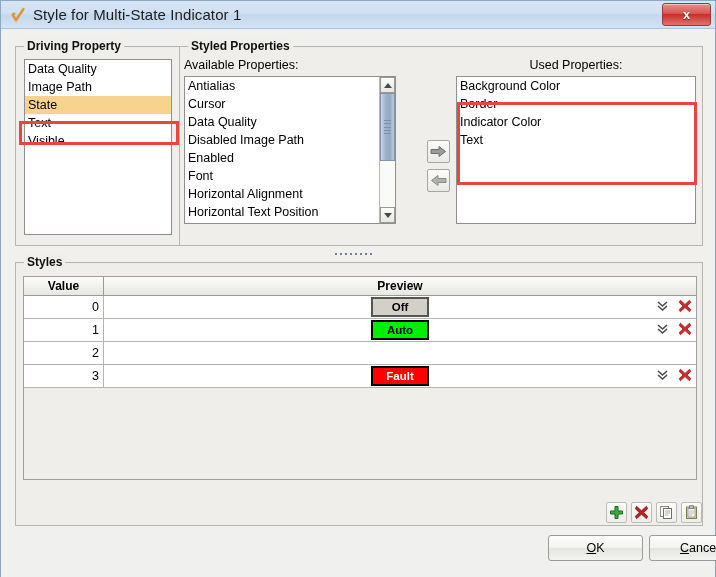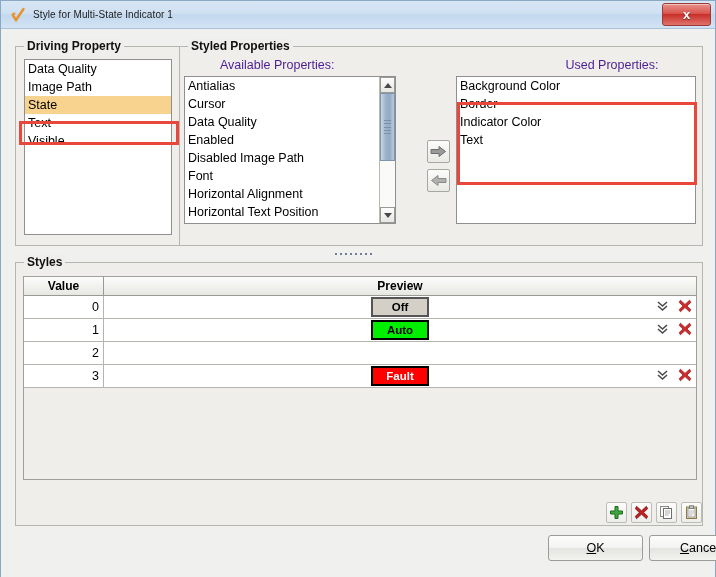--- a/index.html
+++ b/index.html
@@ -38,21 +38,21 @@
     align-items: center;
     padding-left: 8px;
   }
   .title-icon {
     width: 18px; height: 18px;
     position: relative;
     margin-right: 6px;
     flex: 0 0 auto;
   }
   .title-text {
-    font-size: 10px;
+    font-size: 15px;
     color: #1c1c1c;
     letter-spacing: 0.1px;
     white-space: nowrap;
   }
   .close-btn {
     position: absolute;
     right: 4px; top: 2px;
     width: 47px; height: 21px;
     border: 1px solid #9b3b37;
     border-radius: 3px;
@@ -115,23 +115,22 @@
     white-space: nowrap;
     overflow: hidden;
   }
   .list-item.selected {
     background: #f8d28f;
   }
 
   .list-label {
     position: absolute;
     font-size: 12.5px;
-    color: #4c1d95;
+    color: #000000;
     white-space: nowrap;
-    margin-left: 36px;
   }
 
   
   .annot {
     position: absolute;
     box-sizing: border-box;
     border: 3px solid #e8473b;
     pointer-events: none;
     z-index: 30;
   }
@@ -358,22 +357,22 @@
     <div class="annot" style="left:18px; top:92px; width:160px; height:24px;"></div>
 
     <div class="groupbox" style="left:178px; top:17px; width:524px; height:200px;">
       <span class="gb-title">Styled Properties</span>
 
       <span class="list-label" style="left:4px; top:11px;">Available Properties:</span>
       <div class="listbox" style="left:4px; top:29px; width:212px; height:148px;">
         <div class="list-item" style="width:218px;">Antialias</div>
         <div class="list-item" style="width:218px;">Cursor</div>
         <div class="list-item" style="width:218px;">Data Quality</div>
+        <div class="list-item" style="width:218px;">Disabled Image Path</div>
         <div class="list-item" style="width:218px;">Enabled</div>
-        <div class="list-item" style="width:218px;">Disabled Image Path</div>
         <div class="list-item" style="width:218px;">Font</div>
         <div class="list-item" style="width:218px;">Horizontal Alignment</div>
         <div class="list-item" style="width:218px;">Horizontal Text Position</div>
 
         <div class="scrollbar" style="right:0; top:0; bottom:0;">
           <div class="sb-btn up">
             <span class="sb-arrow up"></span>
           </div>
           <div class="sb-track">
             <div class="sb-thumb" style="top:0; height:68px;">

